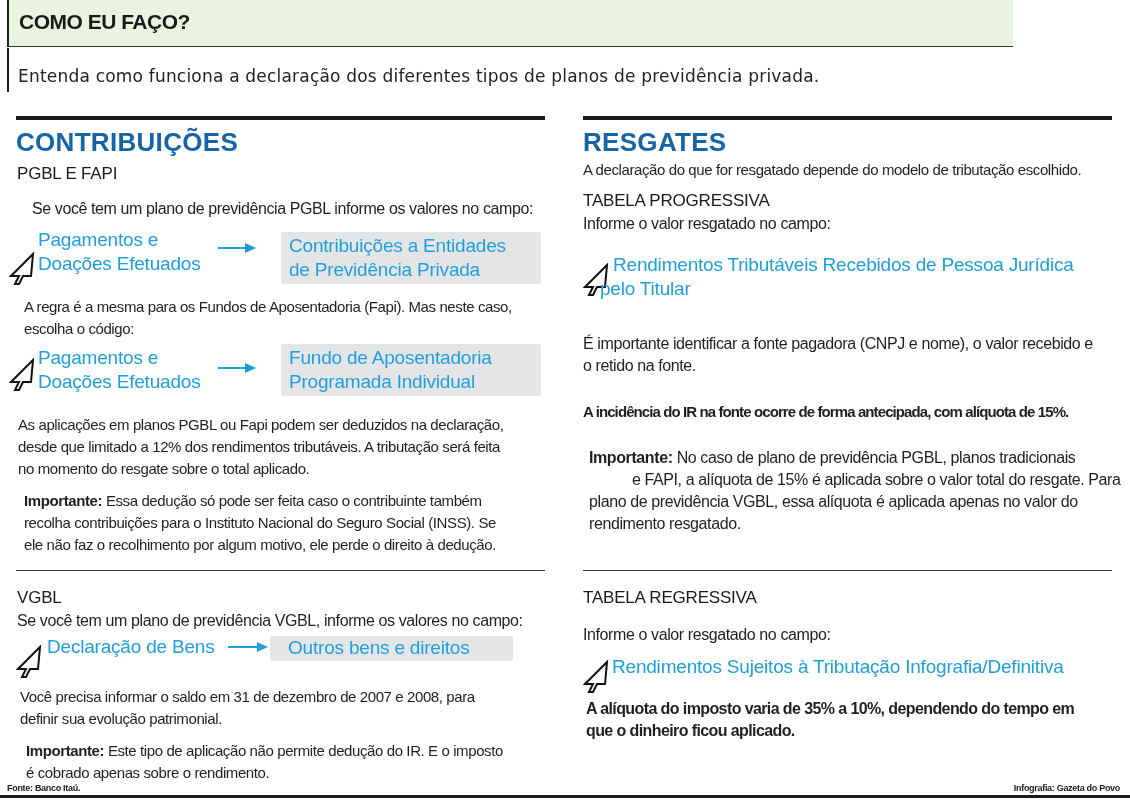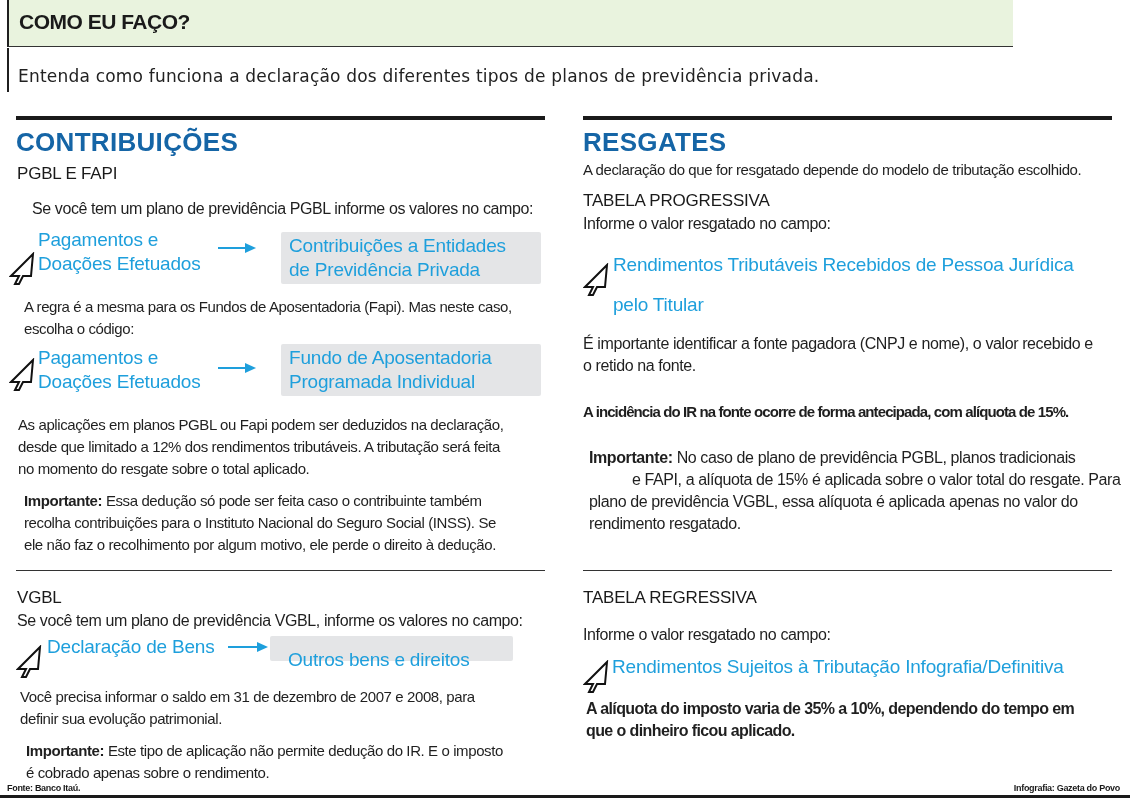--- a/index.html
+++ b/index.html
@@ -88,40 +88,40 @@
 <div class="sub-h" style="left:17px; top:588px;">VGBL</div>
 <div class="txt" style="left:17px; top:610px; font-size:16px;">Se você tem um plano de previdência VGBL, informe os valores no campo:</div>
 <svg class="cursor" style="left:16px; top:645px;" viewBox="0 0 13 17">
   <path d="M12 1 L1 12 L5 12 L3 16 L5 16 L7 12 L11 12 Z" fill="#fff" stroke="#111" stroke-width="1"></path>
 </svg>
 <div class="blue" style="left:47px; top:635px;">Declaração de Bens</div>
 <div class="arrow" style="left:228px; top:641px; width:40px;">
   <div class="line" style="width:30px;"></div>
     <div class="head" style="left:29px;"></div>
 </div>
-<div class="field-box" style="left:270px; top:636px; width:243px; height:25px; padding:12px 18px;">
+<div class="field-box" style="left:270px; top:636px; width:243px; height:25px; padding:0 18px;">
   <span class="blue">Outros bens e direitos</span>
 </div>
 
 <div class="txt" style="left:20px; top:686px;">Você precisa informar o saldo em 31 de dezembro de 2007 e 2008, para</div>
 <div class="txt" style="left:20px; top:708px;">definir sua evolução patrimonial.</div>
 <div class="txt" style="left:26px; top:740px;"><b>Importante:</b><span> Este tipo de aplicação não permite dedução do IR. E o imposto</span></div>
 <div class="txt" style="left:26px; top:762px;">é cobrado apenas sobre o rendimento.</div>
 
 <div class="rule-thick" style="left:583px; top:116px; width:529px;"></div>
 <div class="section-h" style="left:583px; top:127px;">RESGATES</div>
 <div class="txt" style="left:583px; top:159px;">A declaração do que for resgatado depende do modelo de tributação escolhido.</div>
 <div class="sub-h" style="left:583px; top:191px;">TABELA PROGRESSIVA</div>
 <div class="txt" style="left:583px; top:213px; font-size:16px;">Informe o valor resgatado no campo:</div>
 
 <svg class="cursor" style="left:583px; top:263px;" viewBox="0 0 13 17">
   <path d="M12 1 L1 12 L5 12 L3 16 L5 16 L7 12 L11 12 Z" fill="#fff" stroke="#111" stroke-width="1"></path>
 </svg>
 <div class="blue" style="left:613px; top:253px;">Rendimentos Tributáveis Recebidos de Pessoa Jurídica</div>
-<div class="blue" style="left:613px; top:277px;margin-top:16px;">pelo Titular</div>
+<div class="blue" style="left:600px; top:277px;">pelo Titular</div>
 
 <div class="txt" style="left:583px; top:333px; font-size:16px;">É importante identificar a fonte pagadora (CNPJ e nome), o valor recebido e</div>
 <div class="txt" style="left:583px; top:355px; font-size:16px;">o retido na fonte.</div>
 <div class="txt" style="left:583px; top:401px; font-weight:bold; letter-spacing:-0.9px;">A incidência do IR na fonte ocorre de forma antecipada, com alíquota de 15%.</div>
 
 <div class="txt" style="left:589px; top:447px; font-size:16px;"><b>Importante:</b><span> No caso de plano de previdência PGBL, planos tradicionais</span></div>
 <div class="txt" style="left:589px; top:469px; font-size:16px;margin-left:43px;">e FAPI, a alíquota de 15% é aplicada sobre o valor total do resgate. Para</div>
 <div class="txt" style="left:589px; top:491px; font-size:16px;">plano de previdência VGBL, essa alíquota é aplicada apenas no valor do</div>
 <div class="txt" style="left:589px; top:513px; font-size:16px;">rendimento resgatado.</div>
 

